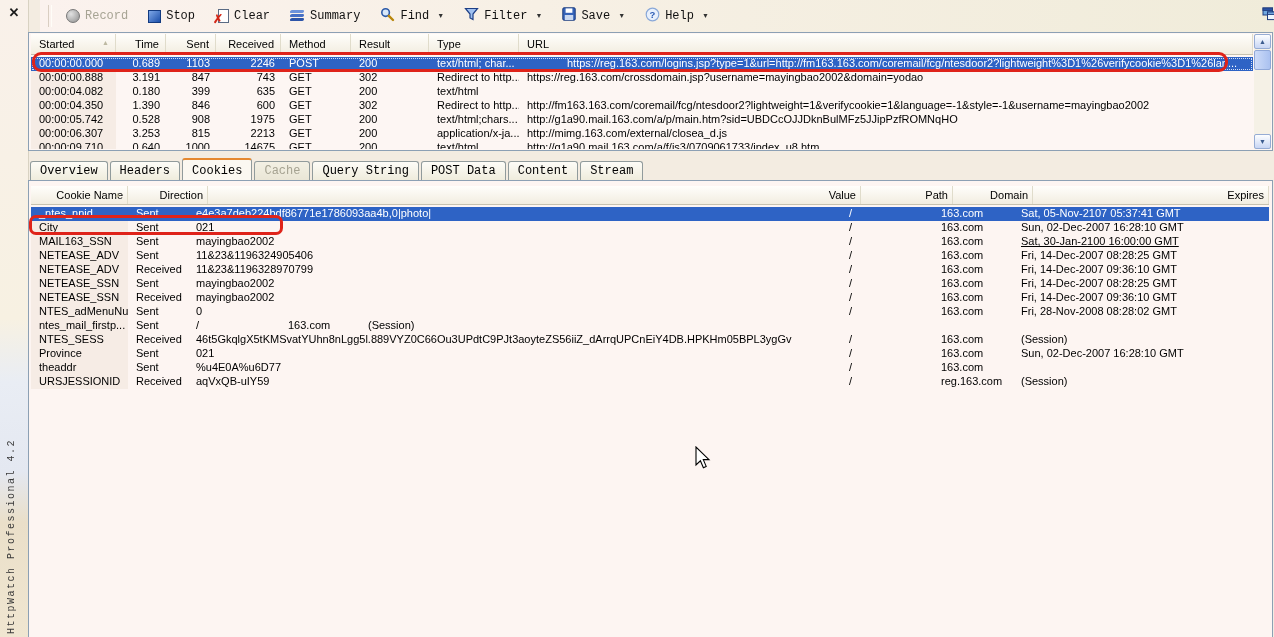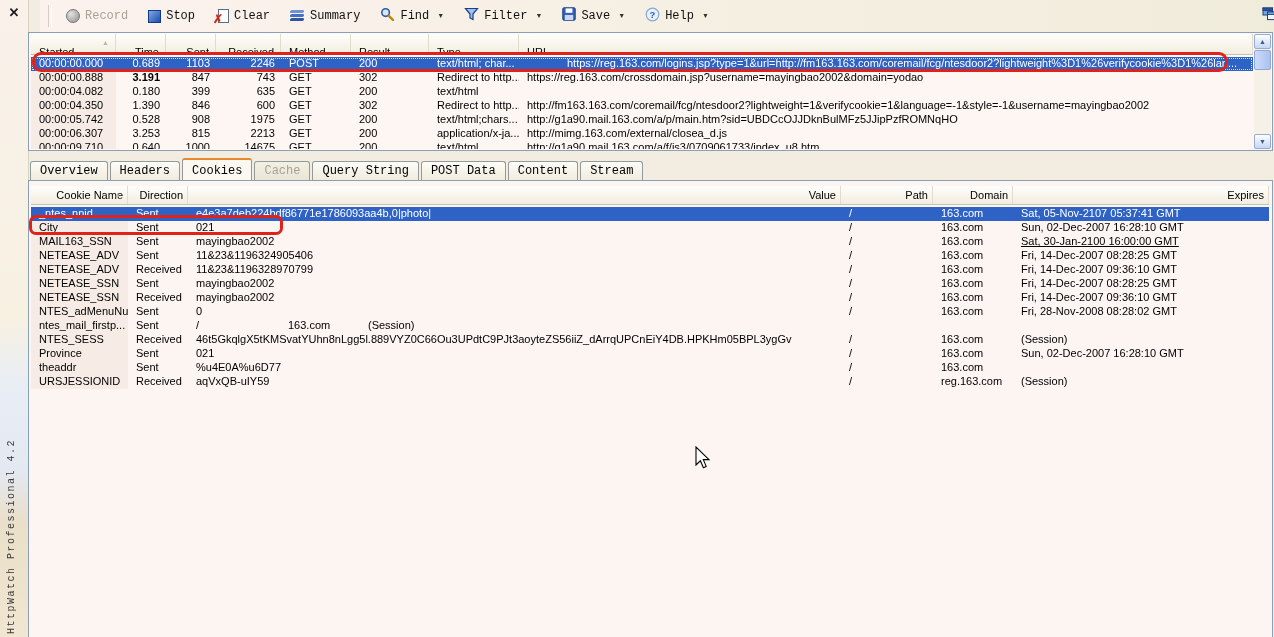--- a/index.html
+++ b/index.html
@@ -66,21 +66,21 @@
 
   
   .grid{position:absolute;left:2px;top:1px;right:19px;}
   .cookie-panel .grid{right:3px;top:5px;}
   .grid-header{display:flex;height:20px;
     background:linear-gradient(#FFFEFB,#F2EDE0);
     border-bottom:1px solid #C6C2B0;}
   .cookie-panel .grid-header{height:18px;text-align:right;}
   .gh-cell{position:relative;box-sizing:border-box;height:100%;
     font:11px "Liberation Sans",sans-serif;color:#000;
-    padding:12px 4px 0 8px;border-right:1px solid #E0DCCB;
+    padding:4px 4px 0 8px;border-right:1px solid #E0DCCB;
     white-space:nowrap;overflow:hidden;}
   .cookie-panel .gh-cell{padding-top:3px;}
   .gh-cell.num{text-align:right;padding-right:6px;}
   .sort-arrow{position:absolute;right:6px;top:5px;font-size:7px;color:#BDB9A2;}
   .grid-rows{overflow:hidden;padding-top:2px;}
   .grid-row{display:flex;height:14px;line-height:14px;}
   .g-cell{box-sizing:border-box;font:11px "Liberation Sans",sans-serif;color:#000;
     padding:0 4px 0 8px;white-space:nowrap;overflow:hidden;}
   .g-cell.num{text-align:right;padding-right:6px;}
   .g-cell.shaded{background:#F6ECE5;}
@@ -229,21 +229,21 @@
             <div class="g-cell num" style="width: 50px;">0.689</div>
             <div class="g-cell num" style="width: 50px;">1103</div>
             <div class="g-cell num" style="width: 65px;">2246</div>
             <div class="g-cell" style="width: 70px;">POST</div>
             <div class="g-cell" style="width: 78px;">200</div>
             <div class="g-cell" style="width: 90px;">text/html; char...</div>
             <div class="g-cell" style="flex: 1 1 0%; margin-left: 40px;">https://reg.163.com/logins.jsp?type=1&amp;url=http://fm163.163.com/coremail/fcg/ntesdoor2?lightweight%3D1%26verifycookie%3D1%26lan...</div>
           </div>
           <div class="grid-row">
             <div class="g-cell shaded" style="width: 85px;">00:00:00.888</div>
-            <div class="g-cell num" style="width: 50px; font-weight: bold;">3.191</div>
+            <div class="g-cell num" style="width: 50px;">3.191</div>
             <div class="g-cell num" style="width: 50px;">847</div>
             <div class="g-cell num" style="width: 65px;">743</div>
             <div class="g-cell" style="width: 70px;">GET</div>
             <div class="g-cell" style="width: 78px;">302</div>
             <div class="g-cell" style="width: 90px;">Redirect to http...</div>
             <div class="g-cell" style="flex: 1 1 0%;">https://reg.163.com/crossdomain.jsp?username=mayingbao2002&amp;domain=yodao</div>
           </div>
           <div class="grid-row">
             <div class="g-cell shaded" style="width: 85px;">00:00:04.082</div>
             <div class="g-cell num" style="width: 50px;">0.180</div>
@@ -311,21 +311,21 @@
       <div class="tab">Query String</div>
       <div class="tab">POST Data</div>
       <div class="tab">Content</div>
       <div class="tab">Stream</div>
     </div>
 
   <div class="cookie-panel">
     <div class="grid" id="cookieGrid">
         <div class="grid-header">
           <div class="gh-cell" style="width: 97px;">Cookie Name<span class="sort-arrow">▲</span></div>
-          <div class="gh-cell" style="width: 60px;">Direction</div>
+          <div class="gh-cell" style="width: 60px; margin-left: 20px;">Direction</div>
           <div class="gh-cell" style="width: 653px;">Value</div>
           <div class="gh-cell" style="width: 92px;">Path</div>
           <div class="gh-cell" style="width: 80px;">Domain</div>
           <div class="gh-cell" style="flex: 1 1 0%;">Expires</div>
         </div>
         <div class="grid-rows" style="height: auto;">
           <div class="grid-row selected">
             <div class="g-cell" style="width: 97px;">_ntes_nnid</div>
             <div class="g-cell" style="width: 60px;">Sent</div>
             <div class="g-cell" style="width: 653px;">e4e3a7deb224bdf86771e1786093aa4b,0|photo|</div>

